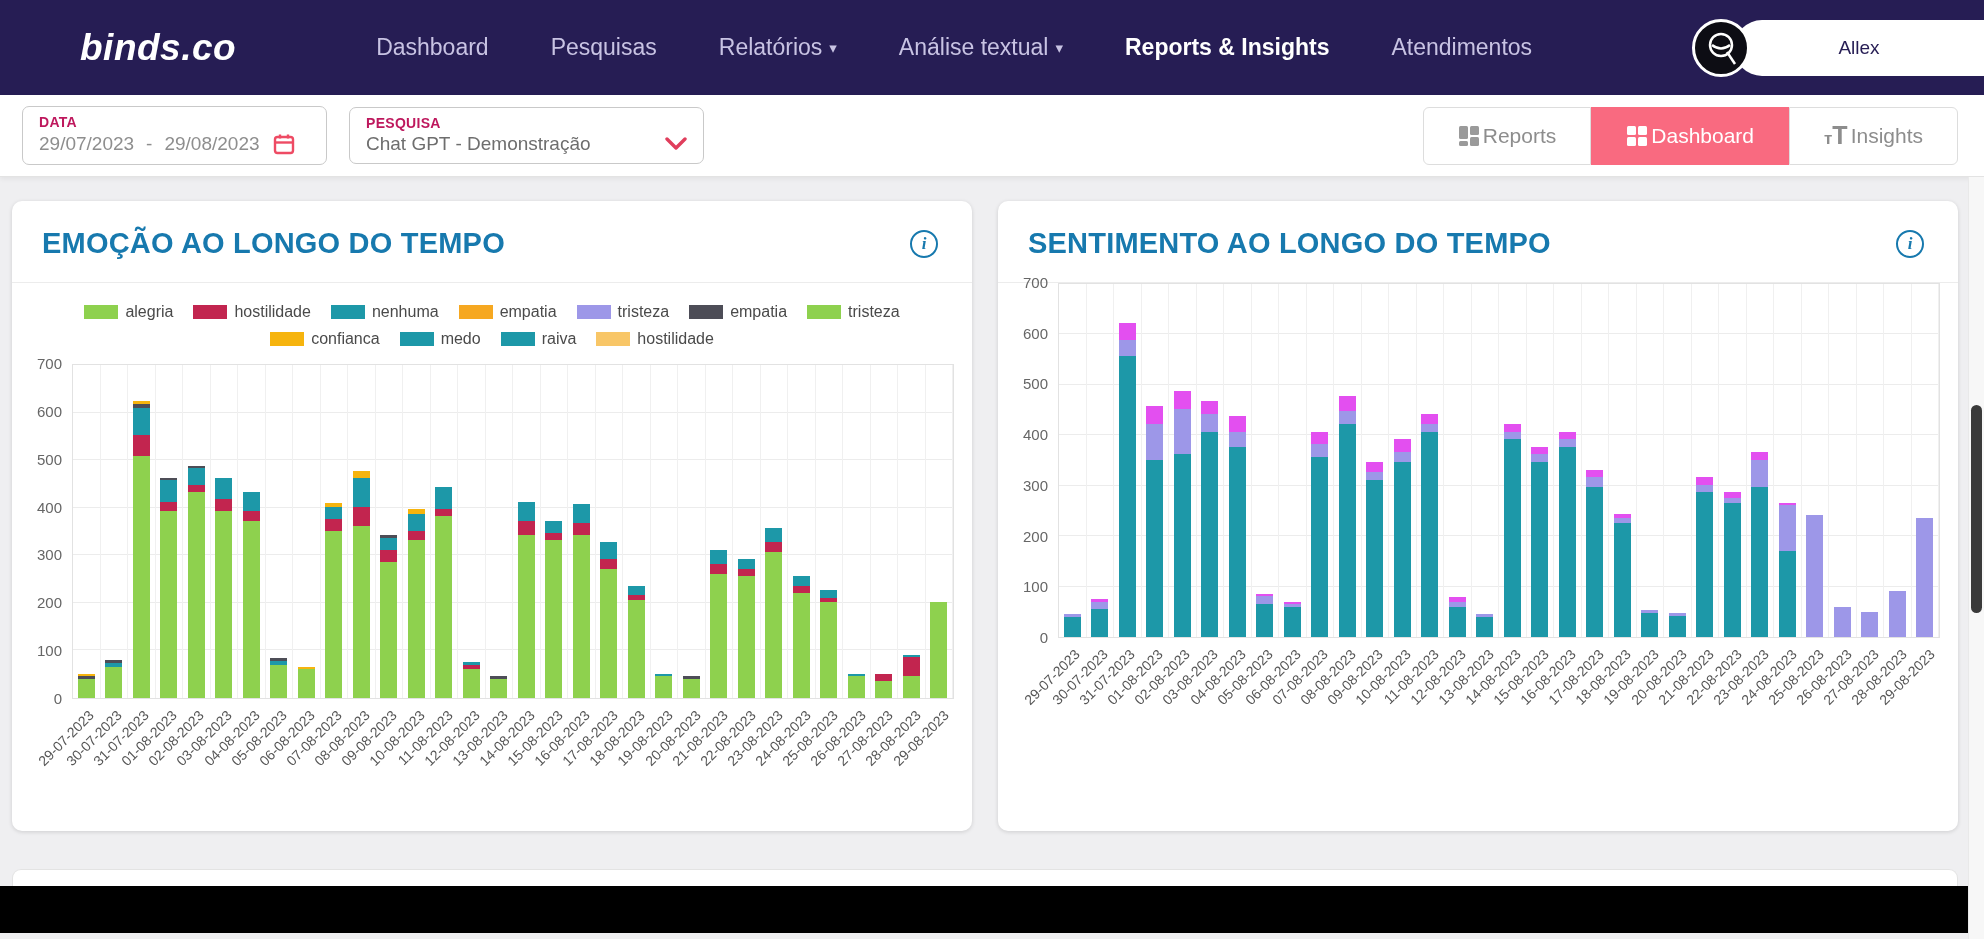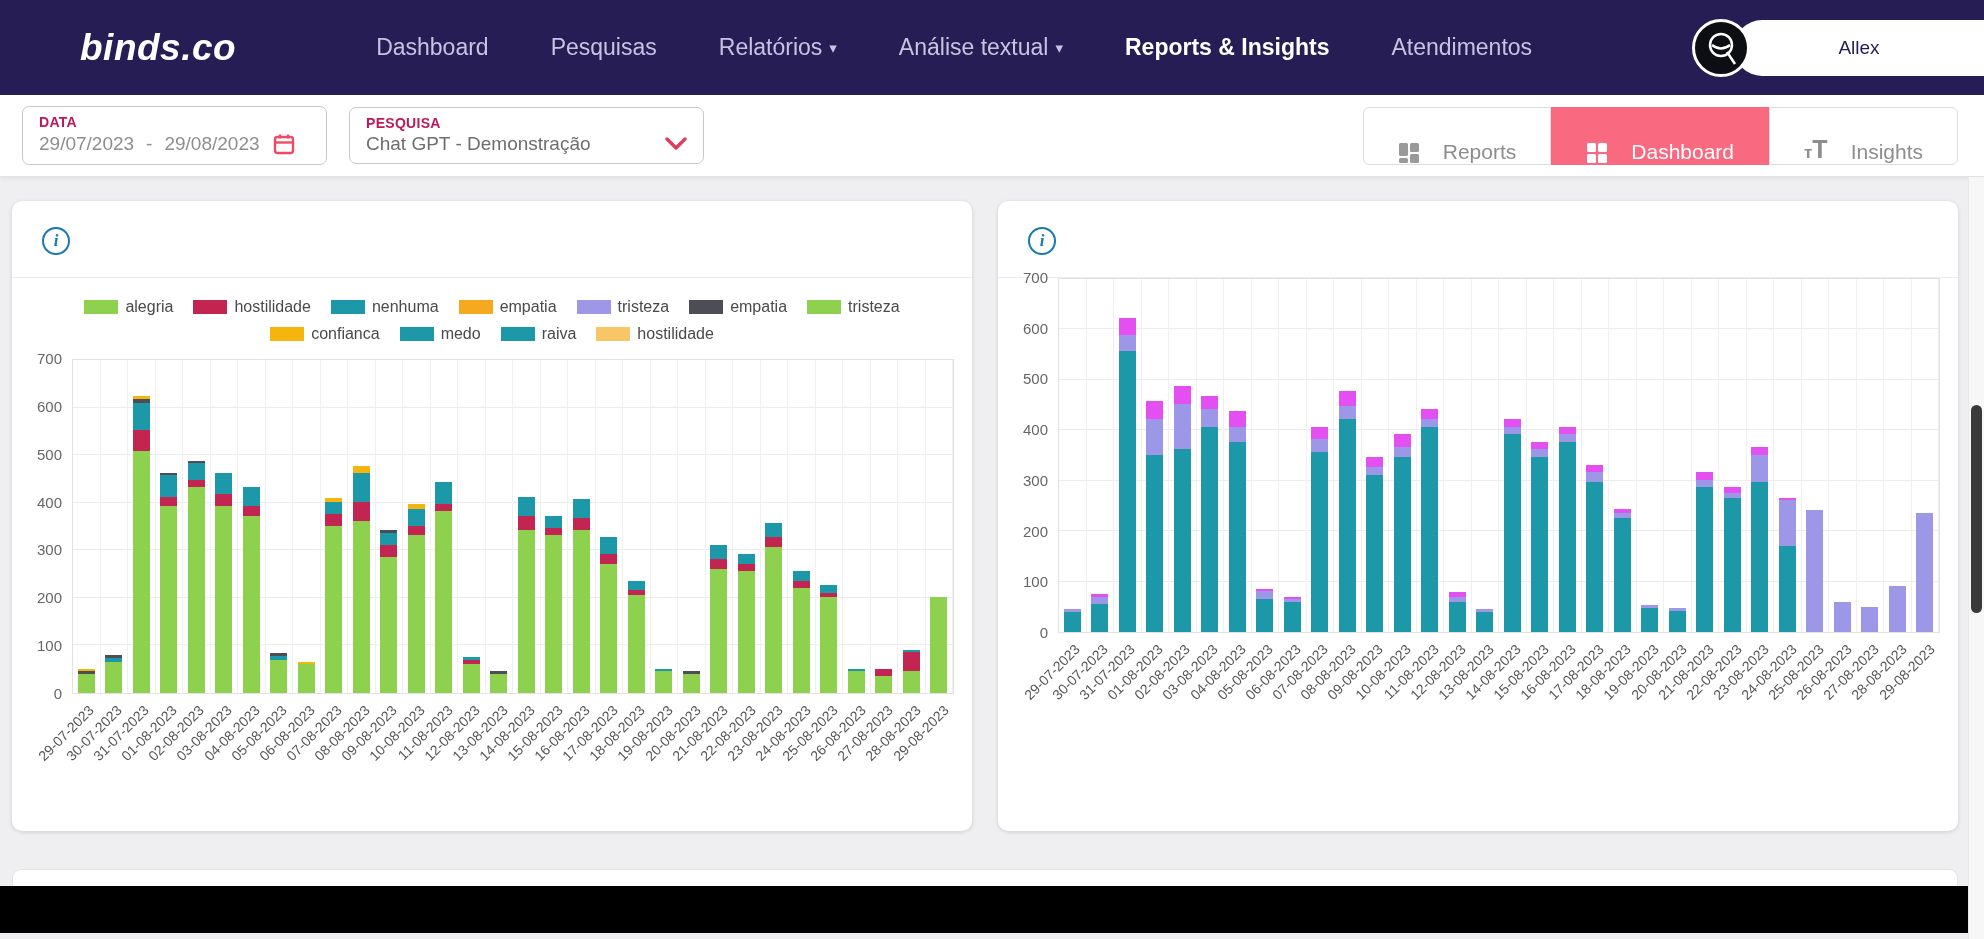--- a/index.html
+++ b/index.html
@@ -29,21 +29,21 @@
     box-shadow:0 2px 5px rgba(0,0,0,.06); position:relative; z-index:3; }
   .field { border:1px solid #c9c9c9; border-radius:7px; padding:7px 16px 8px; background:#fff; }
   .field-label { font-size:14px; font-weight:bold; color:#be185d; letter-spacing:.3px; }
   .field-value { font-size:19px; color:#8e8e8e; display:flex; align-items:center; gap:12px; margin-top:2px; }
   .field-date { min-width:305px; }
   .field-survey { min-width:355px; }
   .field-survey .field-value { color:#6e6e6e; justify-content:space-between; }
   .icon-svg { flex:0 0 auto; display:inline-flex; }
 
   .views { margin-left:auto; display:flex; }
-  .view-btn { display:flex; align-items:flex-end; gap:23px; padding:0 34px; height:58px;
+  .view-btn { display:flex; align-items:center; gap:3px; padding:0 34px; height:58px;
     background:#fff; border:1px solid #ddd; color:#8d8d8d; font-size:21px; cursor:pointer; }
   .view-btn:first-child { border-radius:6px 0 0 6px; }
   .view-btn:last-child { border-radius:0 6px 6px 0; }
   .view-btn.active { background:#f96a80; border-color:#f96a80; color:#fff; }
   .tt-icon { font-weight:bold; color:#8d8d8d; display:flex; align-items:baseline; }
   .tt-icon .t-sm { font-size:17px; } .tt-icon .t-lg { font-size:25px; }
 
   
   .content { background:#efeff1; height:762px; }
   .cards-row { display:flex; gap:26px; padding:24px 26px 0 12px; }
@@ -188,20 +188,21 @@
       <span>Insights</span>
     </button>
   </div>
 </div>
 
 <div class="content">
   <div class="cards-row">
 
     <section class="card">
       <div class="card-header">
+        <h2 class="card-title">EMOÇÃO AO LONGO DO TEMPO</h2>
         <span class="info-icon">i</span>
       </div>
       <div class="legend">
           <span class="legend-item">
             <span class="swatch" style="background: rgb(142, 209, 78);"></span>
             <span>alegria</span>
           </span>
           <span class="legend-item">
             <span class="swatch" style="background: rgb(194, 37, 79);"></span>
             <span>hostilidade</span>
@@ -584,20 +585,21 @@
             <span>28-08-2023</span>
           </div>
           <div class="xslot">
             <span>29-08-2023</span>
           </div>
         </div>
     </section>
 
     <section class="card">
       <div class="card-header">
+        <h2 class="card-title">SENTIMENTO AO LONGO DO TEMPO</h2>
         <span class="info-icon">i</span>
       </div>
       <div class="chart-wrap">
         <div class="yaxis">
             <div class="ytick" style="bottom: calc(0% - 8px);">0</div>
             <div class="ytick" style="bottom: calc(14.2857% - 8px);">100</div>
             <div class="ytick" style="bottom: calc(28.5714% - 8px);">200</div>
             <div class="ytick" style="bottom: calc(42.8571% - 8px);">300</div>
             <div class="ytick" style="bottom: calc(57.1429% - 8px);">400</div>
             <div class="ytick" style="bottom: calc(71.4286% - 8px);">500</div>

